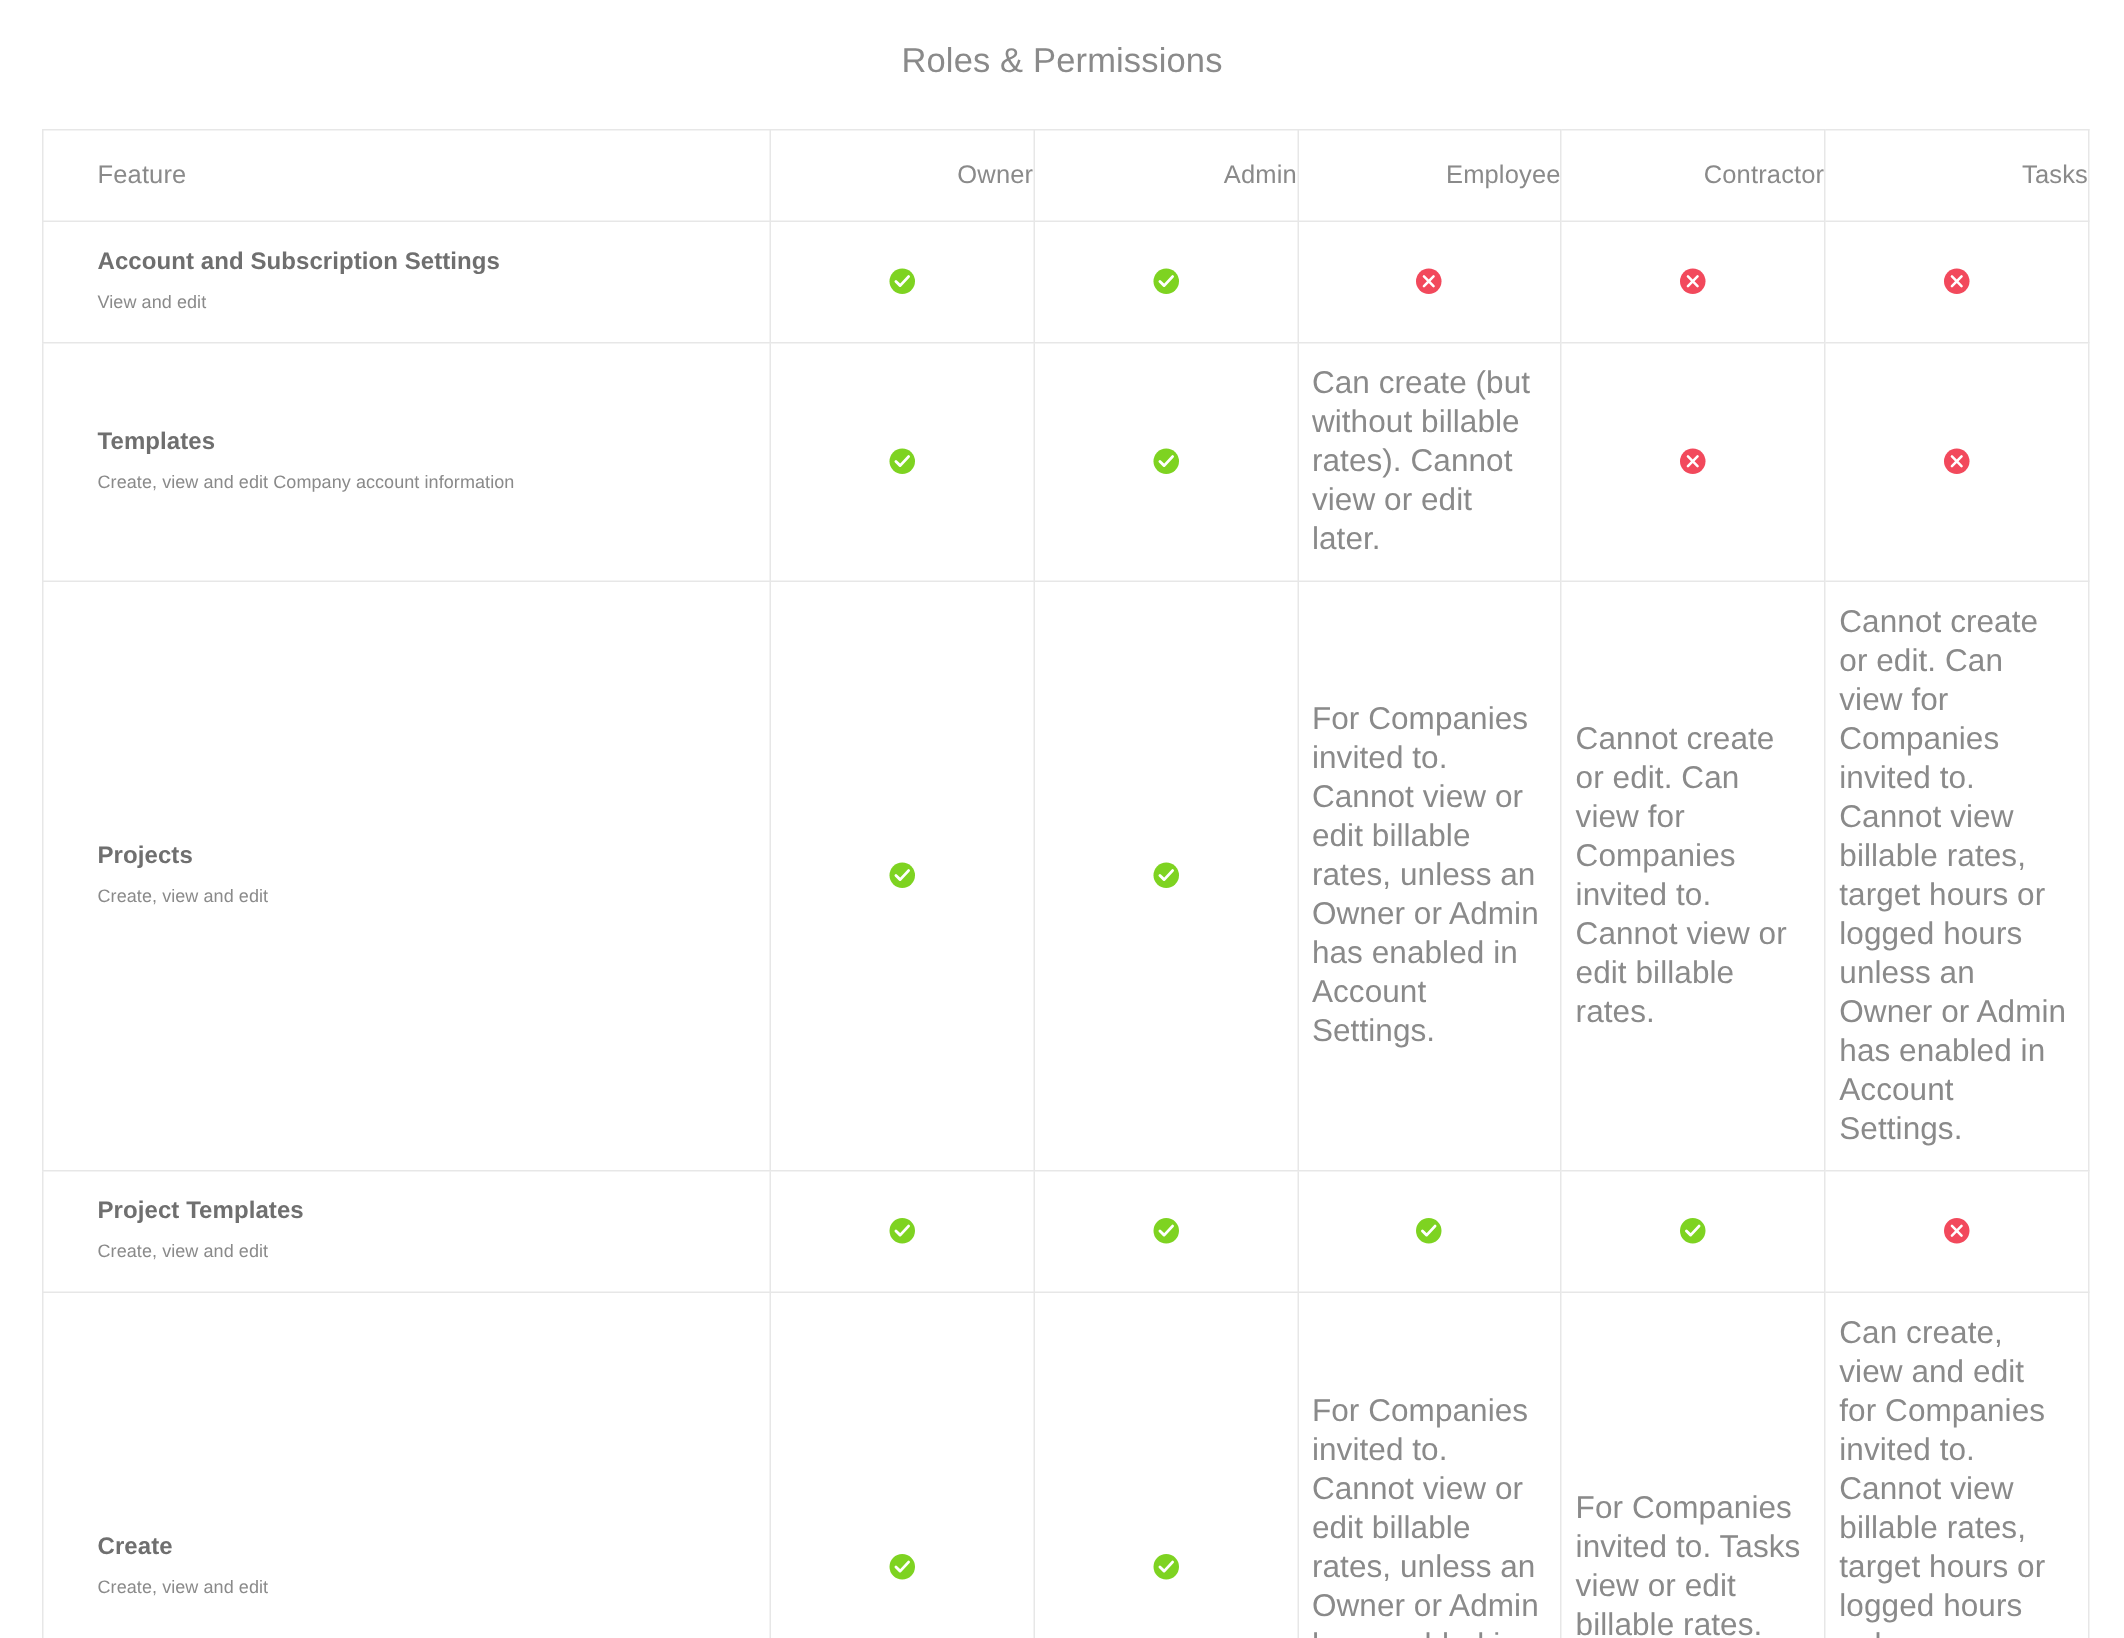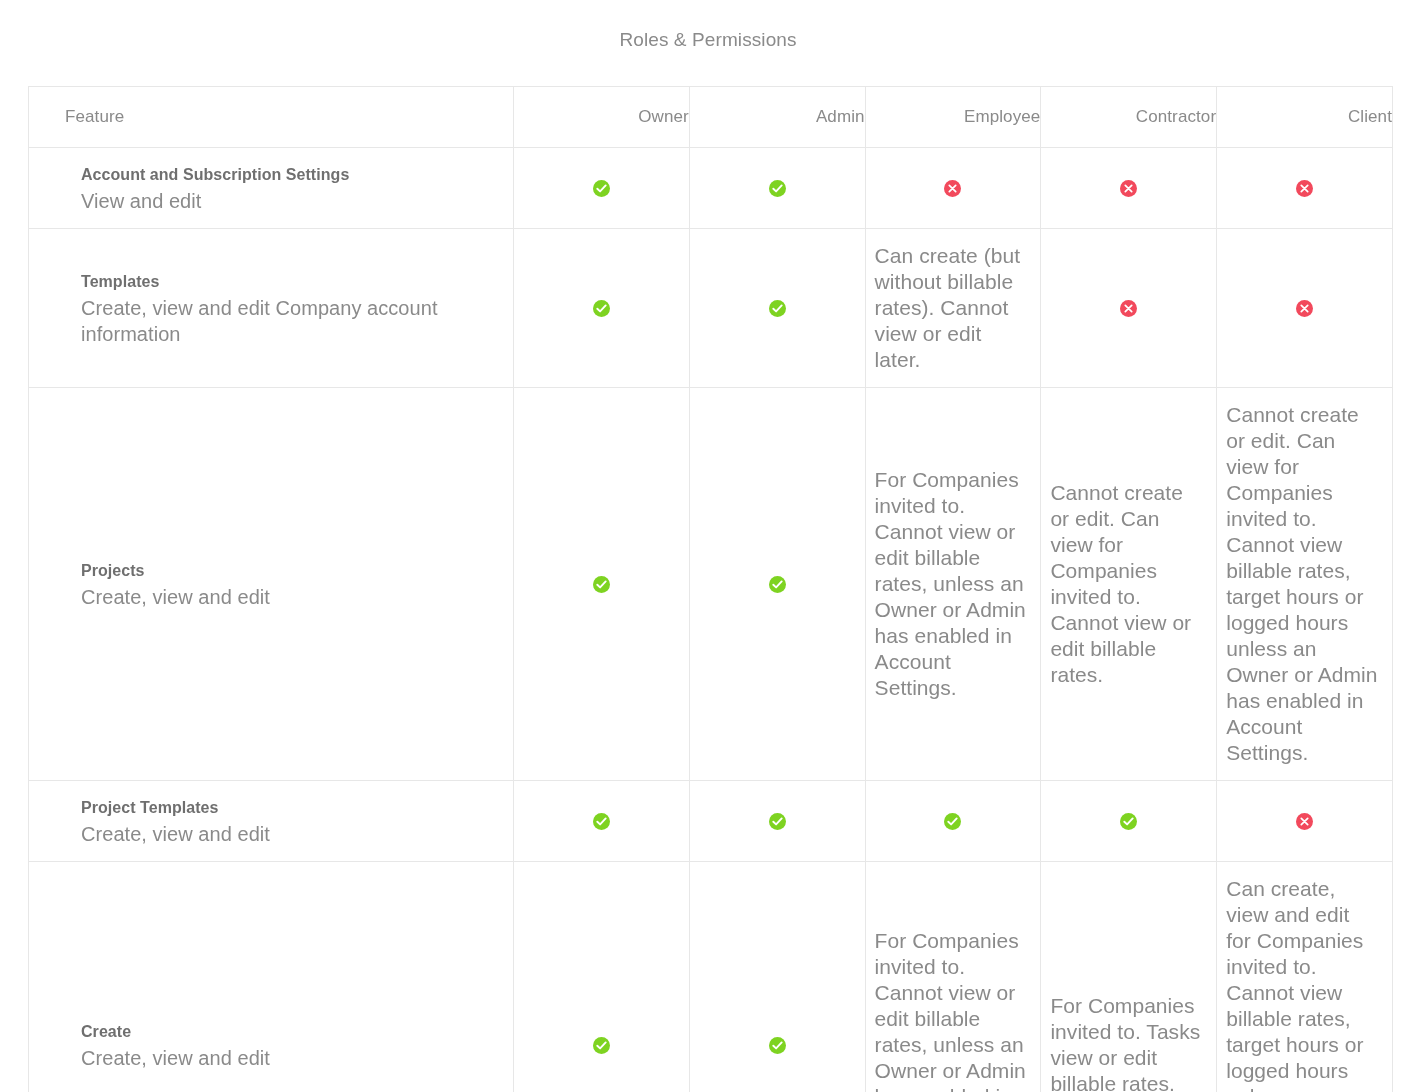--- a/index.html
+++ b/index.html
@@ -11,21 +11,21 @@
   body {
     width: 1416px;
     height: 1092px;
     overflow: hidden;
     font-family: "Liberation Sans", sans-serif;
     -webkit-font-smoothing: antialiased;
   }
 
   .page-title {
     text-align: center;
-    font-size: 19px;
+    font-size: 23px;
     font-weight: 400;
     color: #8a8a8a;
     letter-spacing: 0.1px;
     padding-top: 28px;
     padding-bottom: 0;
     margin: 0;
     line-height: 24px;
   }
 
   .table-wrap {
@@ -61,32 +61,32 @@
   .perm-table thead th.th-feature {
     text-align: left;
     padding-left: 36px;
   }
   .perm-table thead th.th-role {
     text-align: right;
   }
 
   
   td.feature-cell {
-    padding: 14px 36px 14px 52px;
+    padding: 14px 36px 14px 36px;
     vertical-align: middle;
   }
   .feature-name {
     font-size: 16px;
     font-weight: 700;
     color: #6f6f6f;
     line-height: 26px;
     letter-spacing: 0.05px;
   }
   .feature-desc {
-    font-size: 20px;
+    font-size: 12px;
     font-weight: 400;
     color: #8a8a8a;
     line-height: 26px;
     letter-spacing: 0.05px;
   }
 
   
   td.role-cell {
     text-align: center;
     vertical-align: middle;
@@ -145,21 +145,21 @@
         <col class="c-role">
         <col class="c-role">
       </colgroup>
       <thead>
         <tr>
           <th class="th-feature">Feature</th>
           <th class="th-role">Owner</th>
           <th class="th-role">Admin</th>
           <th class="th-role">Employee</th>
           <th class="th-role">Contractor</th>
-          <th class="th-role">Client</th>
+          <th class="th-role">Tasks</th>
         </tr>
       </thead>
       <tbody id="table-body">
           <tr>
             <td class="feature-cell">
               <div class="feature-name">Account and Subscription Settings</div>
               <div class="feature-desc">View and edit</div>
             </td>
             <td class="role-cell"><span class="icon-wrap"><span class="icon-yes"><svg viewBox="0 0 17 17" xmlns="http://www.w3.org/2000/svg">
                     <path d="M4.3 8.7 L7.1 11.4 L12.7 5.4" fill="none" stroke="#ffffff" stroke-width="1.9" stroke-linecap="round" stroke-linejoin="round"></path>

